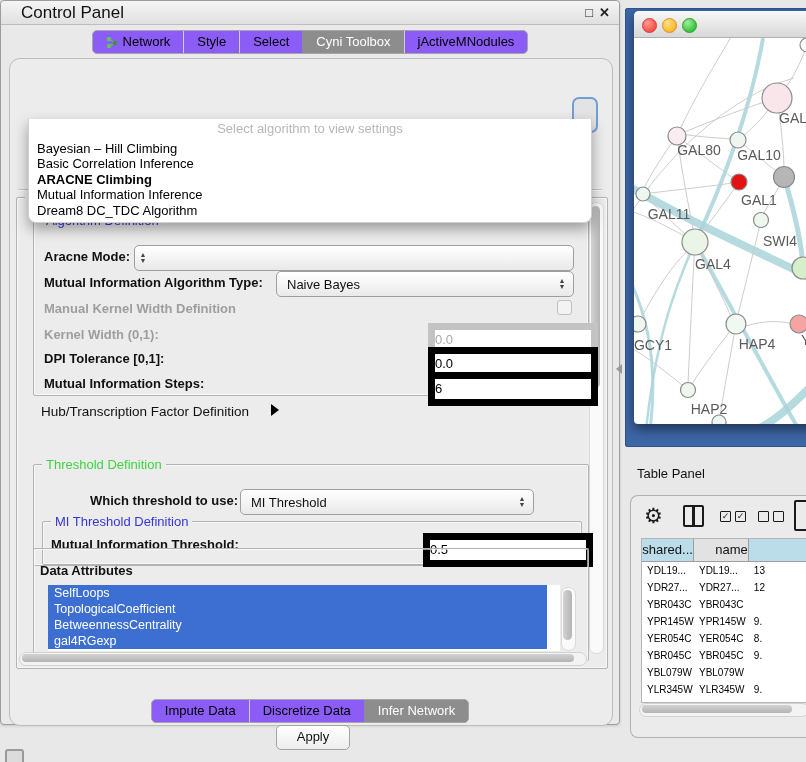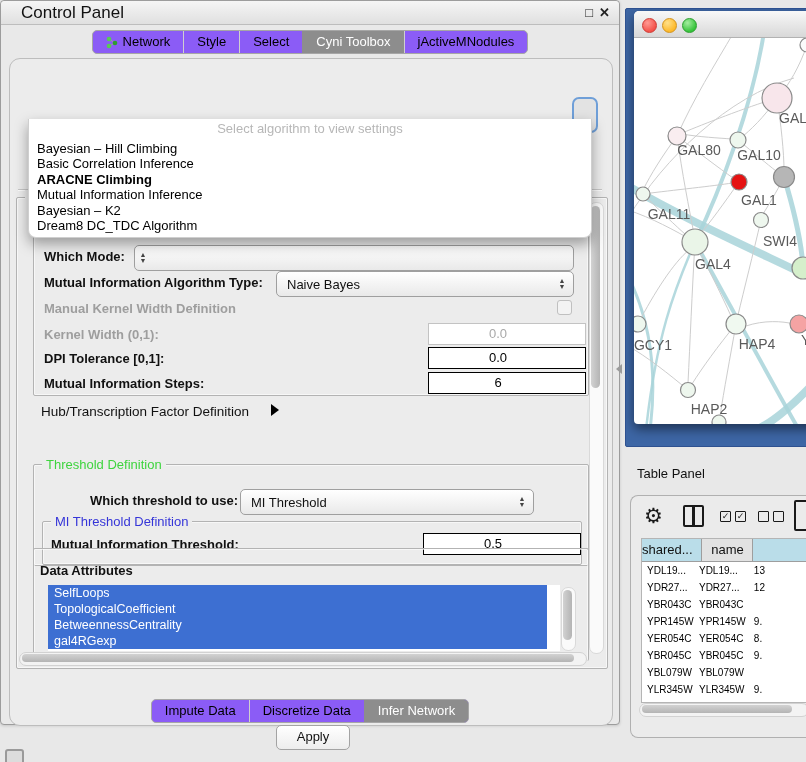--- a/index.html
+++ b/index.html
@@ -48,22 +48,22 @@
   .group-title.green{color:#3fd43f;}
   .lbl{font-size:13px;color:#111;white-space:nowrap;}
   .b{font-weight:bold;}
   .dis{color:#9e9e9e;}
   
   .combo{position:absolute;height:24px;background:linear-gradient(#ffffff,#e9e9e9);
     border:1px solid #9f9f9f;border-radius:5px;display:flex;align-items:center;}
   .combo-text{font-size:13px;color:#111;padding-left:10px;flex:1;}
   .combo-arrows{width:16px;display:flex;flex-direction:column;align-items:center;
     line-height:6px;font-size:7px;color:#444;padding-right:3px;}
-  .field{position:absolute;height:20px;background:#fff;border:1px solid #000000;
-    font-size:13px;color:#000;text-align:center;line-height:20px;padding-right:18px;}
+  .field{position:absolute;height:20px;background:#fff;border:7px solid #000000;
+    font-size:13px;color:#000;text-align:left;line-height:20px;padding-right:18px;}
   .field.dis{border-color:#c3c3c3;color:#a9a9a9;}
   .checkbox{position:absolute;width:13px;height:13px;border:1px solid #c0c0c0;
     border-radius:3px;background:#f3f3f3;}
   
   .sb-track-v{position:absolute;background:#fafafa;border:1px solid #d9d9d9;border-radius:7px;}
   .sb-thumb{position:absolute;background:linear-gradient(90deg,#d2d2d2,#b4b4b4);border-radius:5px;}
   .sb-track-h{position:absolute;background:#f3f3f3;border:1px solid #d2d2d2;border-radius:7px;}
   .sb-thumb-h{position:absolute;background:linear-gradient(#d2d2d2,#b4b4b4);border-radius:5px;}
   
   #attr-list{position:absolute;left:14px;top:36px;width:512px;height:66px;background:#fff;overflow:hidden;}
@@ -99,21 +99,21 @@
   #cols-ic::after{content:"";position:absolute;left:7px;top:0;width:2.5px;height:18px;background:#1a1a1a;}
   .boxpair{display:flex;gap:4px;}
   #chk-ic{left:89px;top:15px;}
   #unchk-ic{left:127px;top:15px;}
   .cbx{width:9px;height:9px;border:1.5px solid #1a1a1a;border-radius:1px;font-size:9px;
     line-height:8px;text-align:center;color:#1a1a1a;}
   #doc-ic{left:163px;top:4px;width:20px;height:27px;border:2.5px solid #1a1a1a;border-radius:2px;}
   #table-area{position:absolute;left:10px;top:42px;width:166px;height:163px;background:#fff;
     border:1px solid #b5b5b5;border-right:none;overflow:hidden;}
   .th-row{display:flex;height:22px;border-bottom:1px solid #9e9e9e;}
-  .th{font-size:13px;color:#111;line-height:22px;text-align:right;padding-right:8px;
+  .th{font-size:13px;color:#111;line-height:22px;text-align:right;
     border-right:1px solid #9e9e9e;box-sizing:border-box;}
   .th.blue{background:#badde9;}
   .th.gray{background:#e2e2e2;}
   .td-row{display:flex;height:17px;}
   .td{font-size:10px;color:#000;line-height:17px;padding-left:5px;box-sizing:border-box;
     white-space:nowrap;overflow:hidden;}
   #table-hscroll{position:absolute;left:8px;top:207px;width:168px;height:12px;}
 </style>
 </head>
 <body>
@@ -157,35 +157,34 @@
     <div class="abs" id="hidden-bar"></div>
     <div class="abs" id="groove"></div>
 
     <div class="abs" id="algo-dropdown">
       <div id="dd-placeholder">Select algorithm to view settings</div>
       <div id="dd-list">
           <div class="dd-item">Bayesian – Hill Climbing</div>
           <div class="dd-item">Basic Correlation Inference</div>
           <div class="dd-item selected">ARACNE Climbing</div>
           <div class="dd-item">Mutual Information Inference</div>
-          <div class="dd-item">Bayesian – K2</div>
           <div class="dd-item">Dream8 DC_TDC Algorithm</div>
         </div>
     </div>
 
     <div class="abs group" id="settings-group" style="left:6px;top:138px;width:590px;height:470px;">
       <span class="group-title">Cyni Algorithm Settings</span>
 
       <div class="sb-track-v" style="right:3px;top:4px;width:13px;height:450px;">
         <div class="sb-thumb" style="left:1px;top:3px;width:9px;height:182px;"></div>
       </div>
 
       <div class="abs group" style="left:16px;top:22px;width:554px;height:174px;">
         <span class="group-title blue">Algorithm Definition</span>
-        <span class="abs lbl b" style="left:10px;top:28px;">Which Mode:</span>
+        <span class="abs lbl b" style="left:10px;top:28px;">Aracne Mode:</span>
         <div class="combo" style="left:100px;top:24px;width:438px;">
           <span class="combo-arrows">
               <span>▲</span>
               <span>▼</span>
             </span>
         </div>
         <span class="abs lbl b" style="left:10px;top:54px;">Mutual Information Algorithm Type:</span>
         <div class="combo" style="left:242px;top:50px;width:296px;">
           <span class="combo-text">Naive Bayes</span>
           <span class="combo-arrows">

